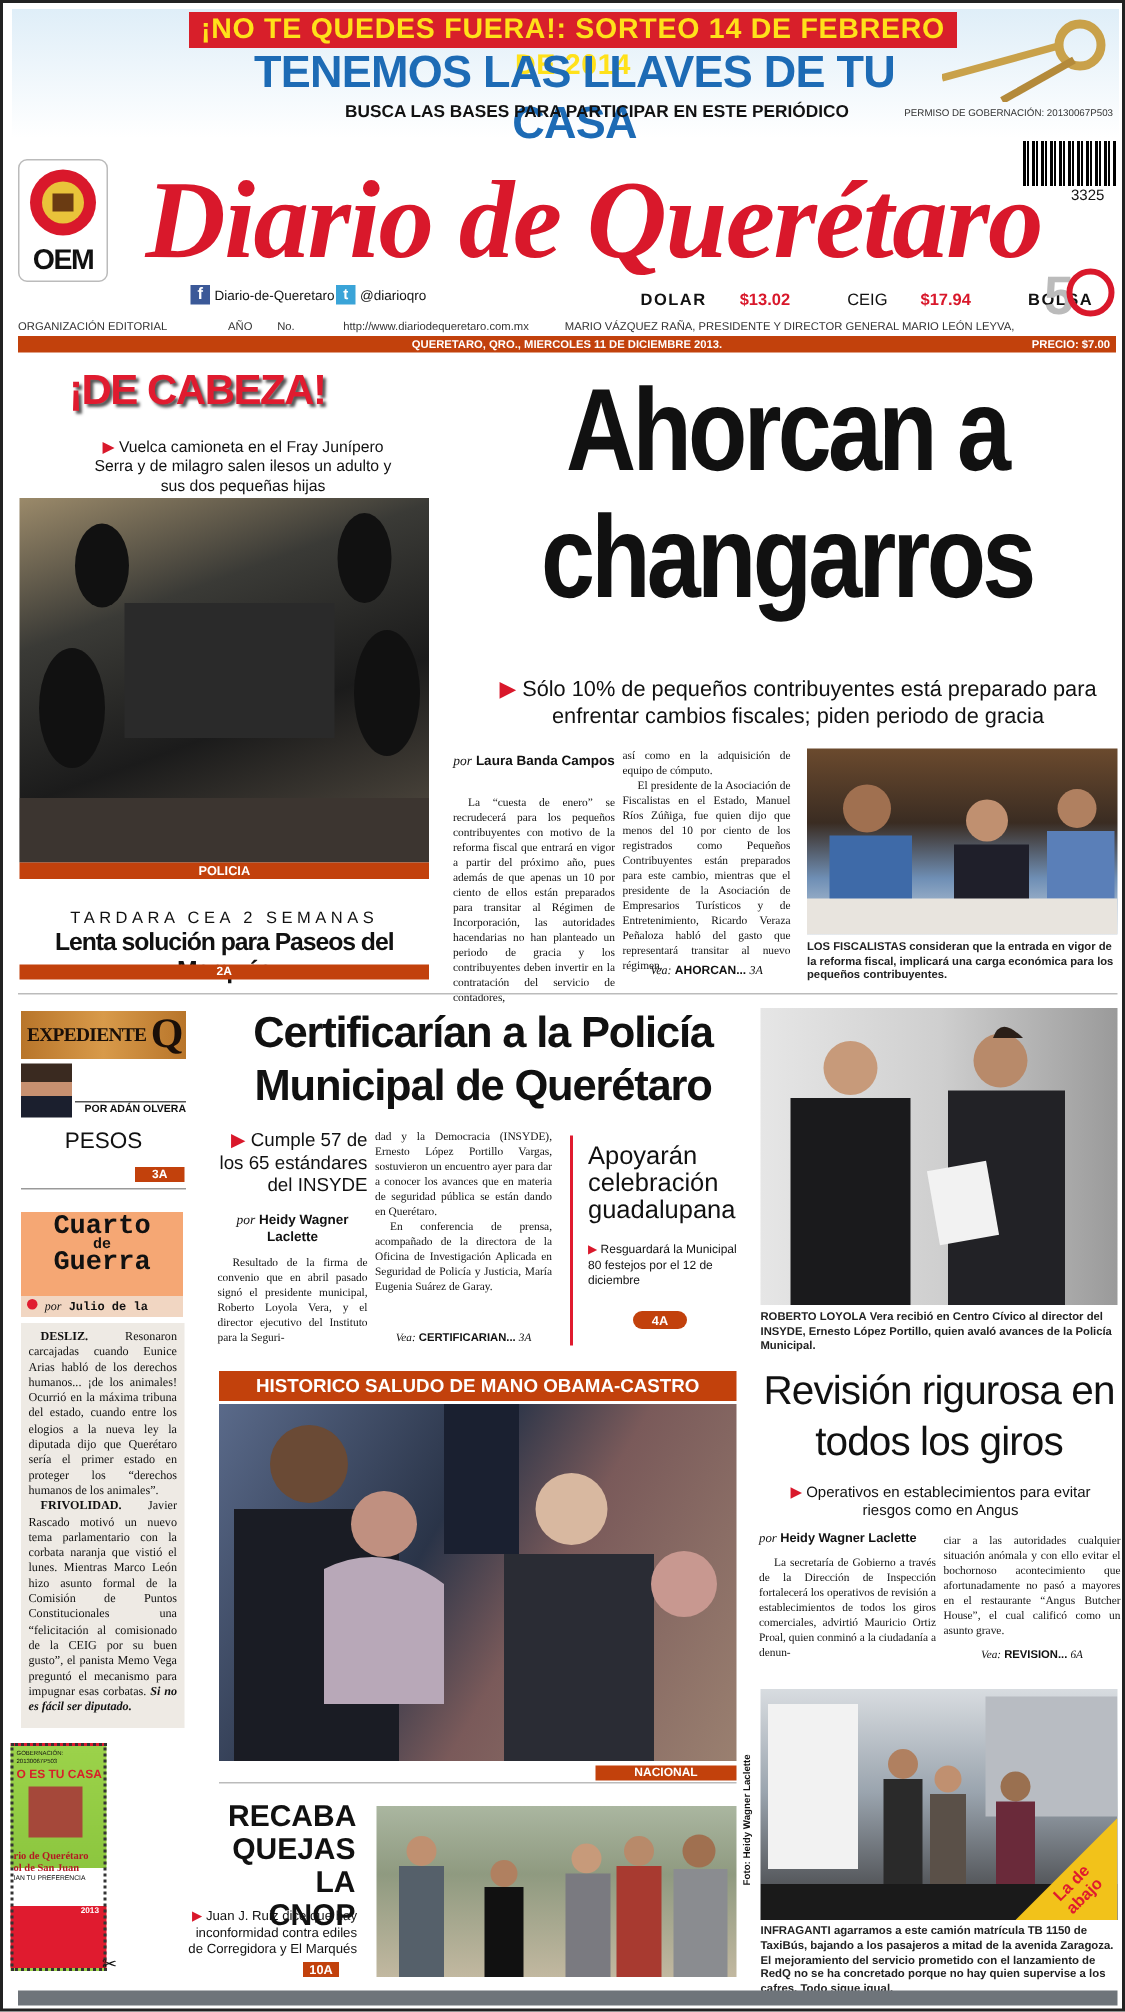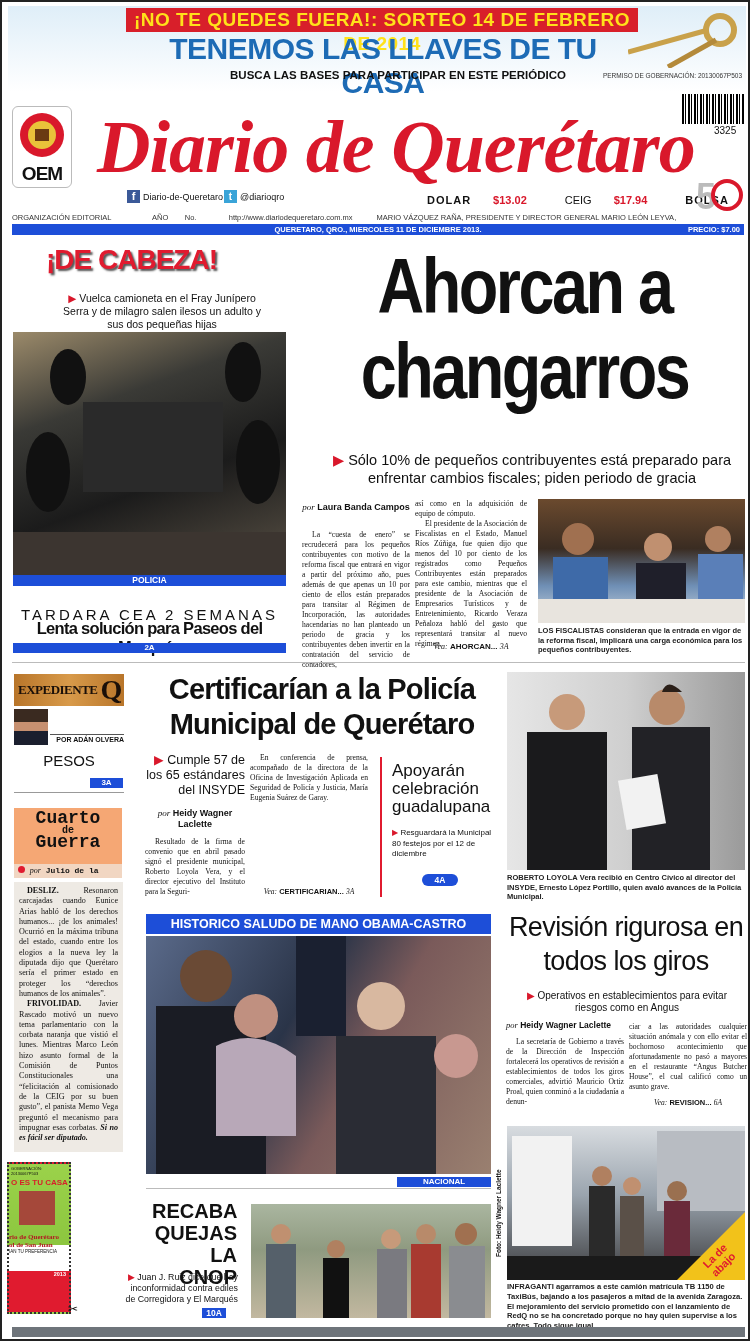--- a/index.html
+++ b/index.html
@@ -1,19 +1,19 @@
 <!DOCTYPE html>
 <html><head>
 <meta charset="utf-8">
 <style>
 *{box-sizing:border-box;margin:0;padding:0}
 body{width:750px;height:1341px;overflow:hidden;background:#fff;font-family:"Liberation Sans",sans-serif;color:#111;position:relative;border:2px solid #222}
 .abs{position:absolute}
 .red{color:#d9182b}
-.redbar{background:#1d4ed8;color:#fff;font-weight:bold;text-align:center}
+.redbar{background:#c2410c;color:#fff;font-weight:bold;text-align:center}
 .serif{font-family:"Liberation Serif",serif}
 .just{text-align:justify}
 .photo{background:#444;overflow:hidden}
 
 #banner{left:6px;top:4px;width:738px;height:86px;background:linear-gradient(#dfeef8,#fff);}
 #banner .top{position:absolute;left:118px;top:2px;width:512px;height:24px;background:#d81f2a;color:#ffe11a;font-weight:bold;font-size:19px;text-align:center;line-height:24px;letter-spacing:0.5px}
 #banner .mid{position:absolute;left:140px;top:26px;width:470px;font-weight:bold;font-size:30px;color:#1d6bb5;text-align:center;letter-spacing:-0.5px;line-height:34px}
 #banner .sub{position:absolute;left:200px;top:63px;width:380px;font-weight:bold;font-size:11.5px;text-align:center}
 #banner .permiso{position:absolute;right:4px;top:66px;font-size:6.5px;color:#333}
 #banner .logo{position:absolute;left:8px;top:2px;width:100px;height:80px}
@@ -102,21 +102,21 @@
     <ellipse cx="55" cy="45" rx="18" ry="28" fill="#111"></ellipse>
     <ellipse cx="230" cy="40" rx="18" ry="30" fill="#111"></ellipse>
     <ellipse cx="35" cy="140" rx="22" ry="40" fill="#111"></ellipse>
     <ellipse cx="245" cy="130" rx="22" ry="42" fill="#111"></ellipse>
     <rect x="70" y="70" width="140" height="90" fill="#2a2a2a"></rect>
     <rect x="0" y="200" width="273" height="43" fill="#3c3530"></rect>
   </svg>
 </div>
 <div class="abs redbar" style="left:11px;top:573px;width:273px;height:11px;font-size:8.5px;line-height:11px">POLICIA</div>
 
-<div class="abs" style="left:11px;top:604px;width:273px;text-align:center;font-size:15px;letter-spacing:3px">TARDARA CEA 2 SEMANAS</div>
+<div class="abs" style="left:11px;top:604px;width:273px;text-align:center;font-size:11px;letter-spacing:3px">TARDARA CEA 2 SEMANAS</div>
 <div class="abs" style="left:5px;top:617px;width:285px;text-align:center;font-size:16.5px;font-weight:bold;letter-spacing:-0.7px">Lenta solución para Paseos del Marqués</div>
 <div class="abs redbar" style="left:11px;top:641px;width:273px;height:10px;font-size:8px;line-height:10px">2A</div>
 
 <div class="abs" style="left:300px;top:242px;width:445px;text-align:center;font-size:78px;font-weight:900;line-height:85px;letter-spacing:-3px;transform:scaleX(0.83);transform-origin:center top">
   <div>Ahorcan a</div>
   <div>changarros</div>
 </div>
 <div class="abs" style="left:330px;top:449px;width:400px;font-size:14.5px;line-height:18px;text-align:center">
   <span class="red">▶</span>
   <span>Sólo 10% de pequeños contribuyentes está preparado para enfrentar cambios fiscales; piden periodo de gracia</span>
@@ -166,20 +166,21 @@
 <div class="abs" style="left:143px;top:751px;width:100px;text-align:right;font-size:12.5px;line-height:15px">
   <span class="red">▶</span>
   <span>Cumple 57 de los 65 estándares del INSYDE</span>
 </div>
 <div class="abs" style="left:143px;top:806px;width:100px;text-align:center;font-size:9px;line-height:11px">
   <i class="serif">por</i>
   <b>Heidy Wagner Laclette</b>
 </div>
 <div class="abs serif just" style="left:143px;top:835px;width:100px;font-size:7.6px;line-height:10px;text-indent:10px">Resultado de la firma de convenio que en abril pasado signó el presidente municipal, Roberto Loyola Vera, y el director ejecutivo del Instituto para la Seguri-</div>
 <div class="abs serif just" style="left:248px;top:751px;width:118px;font-size:7.6px;line-height:10px">
+  <p>dad y la Democracia (INSYDE), Ernesto López Portillo Vargas, sostuvieron un encuentro ayer para dar a conocer los avances que en materia de seguridad pública se están dando en Querétaro.</p>
   <p style="text-indent:10px">En conferencia de prensa, acompañado de la directora de la Oficina de Investigación Aplicada en Seguridad de Policía y Justicia, María Eugenia Suárez de Garay.</p>
 </div>
 <div class="abs" style="left:248px;top:885px;width:118px;text-align:center;font-size:7.5px">
   <i class="serif">Vea:</i>
   <b>CERTIFICARIAN...</b>
   <i class="serif">3A</i>
 </div>
 <div class="abs" style="left:378px;top:755px;width:2px;height:140px;background:#e01b2f"></div>
 
 <div class="abs" style="left:390px;top:760px;width:100px;font-size:17px;line-height:18px">Apoyarán celebración guadalupana</div>

